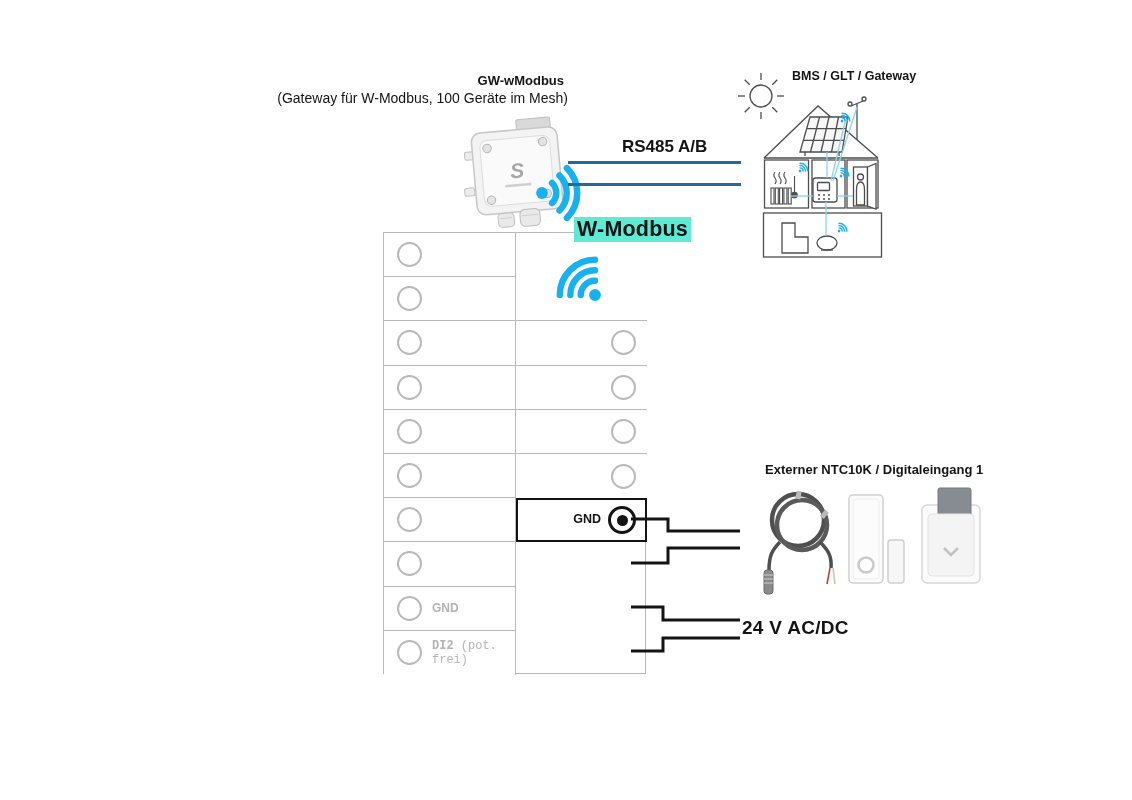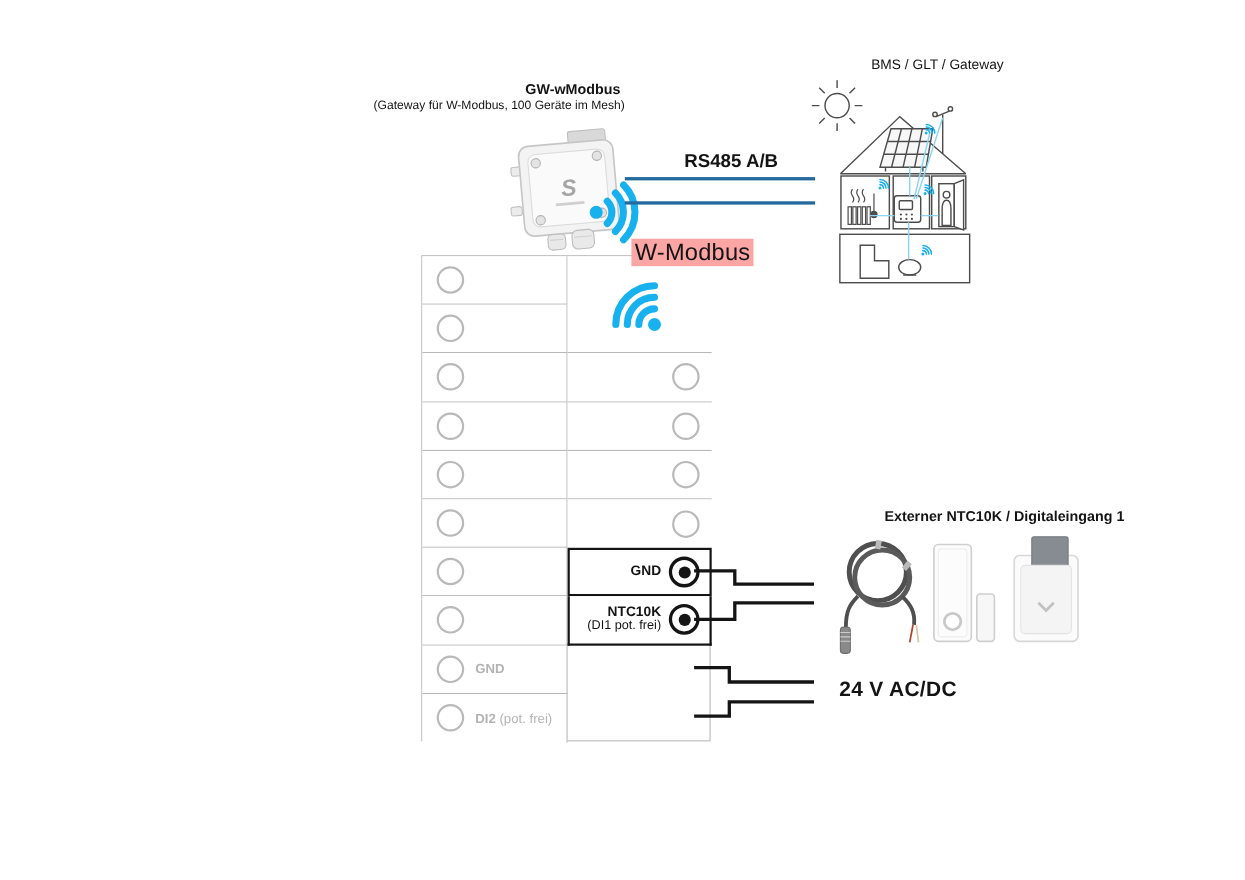--- a/index.html
+++ b/index.html
@@ -2,58 +2,58 @@
 <html><head>
 <meta charset="utf-8">
 <style>
   html,body{margin:0;padding:0;background:#fff;}
   body{font-family:"Liberation Sans",sans-serif;color:#141414;}
   .canvas{position:relative;width:1132px;height:800px;background:#fff;overflow:hidden;}
   .abs{position:absolute;}
   .lbl{white-space:nowrap;}
 
   .gw-title{top:73px;right:568px;font-size:13px;font-weight:700;}
-  .gw-sub{top:90px;right:564px;font-size:11px;}
+  .gw-sub{top:90px;right:564px;font-size:14px;}
 
   .rs485{left:622px;top:137px;font-size:17px;font-weight:700;}
   .busline{height:3px;background:#23699c;left:568px;width:173px;}
   .bus1{top:161px;} .bus2{top:183px;}
 
-  .bms{left:792px;top:52px;font-size:12.5px;font-weight:400;}
-
-  .wmodbus{left:574px;top:217px;font-size:21.5px;font-weight:400;background:#fca5a5;padding:0 3px;z-index:3;letter-spacing:.2px;}
+  .bms{left:792px;top:69px;font-size:12.5px;font-weight:700;}
+
+  .wmodbus{left:574px;top:217px;font-size:21.5px;font-weight:700;background:#5eead4;padding:0 3px;z-index:3;letter-spacing:.2px;}
 
   
   .tblock{left:383px;top:232px;width:263px;height:442px;display:grid;
           grid-template-columns:132px 131px;grid-template-rows:repeat(10,44.2px);
           border:1px solid #b9b9b9;box-sizing:border-box;z-index:1;}
   .cell{position:relative;display:flex;align-items:center;box-sizing:border-box;background:#fff;}
   .cl{border-right:1px solid #b9b9b9;border-bottom:1px solid #b9b9b9;padding-left:13px;}
-  .cl.nb{border-bottom:none;}
+  .cl.nb{border-bottom:none;font-family:Liberation Mono, monospace;}
   .cr{border-bottom:1px solid #b9b9b9;justify-content:flex-end;padding-right:11px;}
   .cr.nb{border-bottom:none;}
   .cwifi{grid-column:2;grid-row:1 / 3;border-bottom:1px solid #b9b9b9;justify-content:center;}
   .circ{width:21px;height:21px;border:2px solid #b9b9b9;border-radius:50%;background:#fff;flex:none;}
   .glabel{margin-left:10px;font-size:12px;color:#b5b5b5;}
   .glabel b{font-weight:700;color:#b3b3b3;}
 
   .term{grid-column:2;display:flex;align-items:center;justify-content:flex-end;gap:7px;
         border:2px solid #141414;background:#fff;box-sizing:border-box;padding-right:9px;z-index:2;}
   .term.stack{border-top:0;}
   .term .txt{text-align:right;line-height:13.5px;}
   .term .nm{font-weight:700;font-size:12.5px;}
   .term .sb{font-size:11.5px;}
   .conn{width:22px;height:22px;border:3px solid #141414;border-radius:50%;background:#fff;
         display:flex;align-items:center;justify-content:center;flex:none;}
   .conn i{width:11px;height:11px;background:#141414;border-radius:50%;display:block;}
 
   .wires{z-index:5;pointer-events:none;}
 
-  .ext-label{left:765px;top:462px;font-size:13px;font-weight:700;margin-left:39px;}
-  .power{left:763px;top:617px;font-size:19px;font-weight:700;letter-spacing:.3px;}
+  .ext-label{left:765px;top:462px;font-size:13px;font-weight:700;}
+  .power{left:742px;top:617px;font-size:19px;font-weight:700;letter-spacing:.3px;}
 </style>
 </head>
 <body>
 
 <div class="canvas">
 
   <svg width="0" height="0" style="position:absolute">
     <defs>
       <g id="wifi" fill="none" stroke="#18b1f0" stroke-linecap="round">
         <circle cx="0" cy="0" r="3.1" fill="#18b1f0" stroke="none"></circle>
@@ -245,29 +245,20 @@
         <span class="circ"></span>
       </div>
     <div class="cell cr nb" style="grid-column:2;grid-row:6">
         <span class="circ"></span>
       </div>
 
     <div class="term" style="grid-row:7">
       <div class="txt">
           <div class="nm">GND</div>
           <div class="sb"></div>
-        </div>
-      <div class="conn">
-          <i></i>
-        </div>
-    </div>
-    <div class="term stack" style="grid-row:8">
-      <div class="txt">
-          <div class="nm">NTC10K</div>
-          <div class="sb">(DI1 pot. frei)</div>
         </div>
       <div class="conn">
           <i></i>
         </div>
     </div>
   </div>
 
   <svg class="abs wires" style="left:608px;top:488px" width="145" height="190" viewBox="608 488 145 190">
     <g fill="none" stroke="#141414" stroke-width="3">
       <path d="M631 519 H668 V531 H740"></path>

